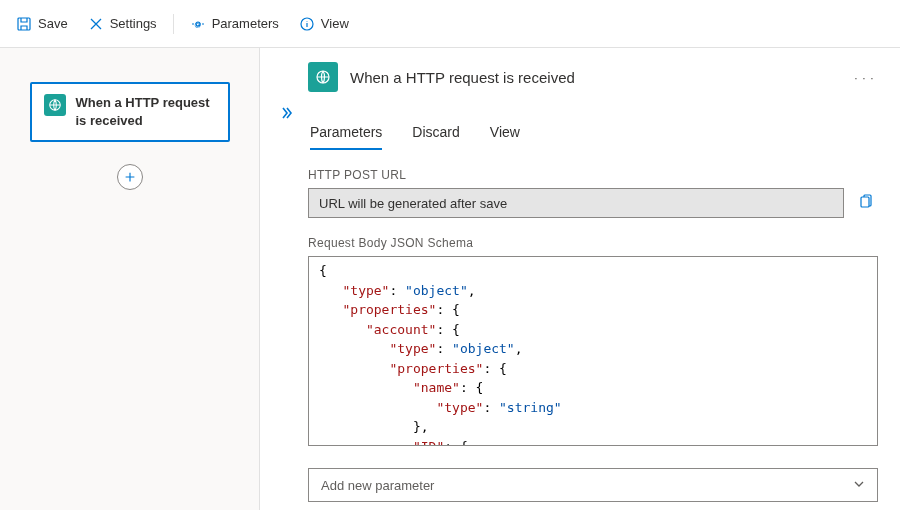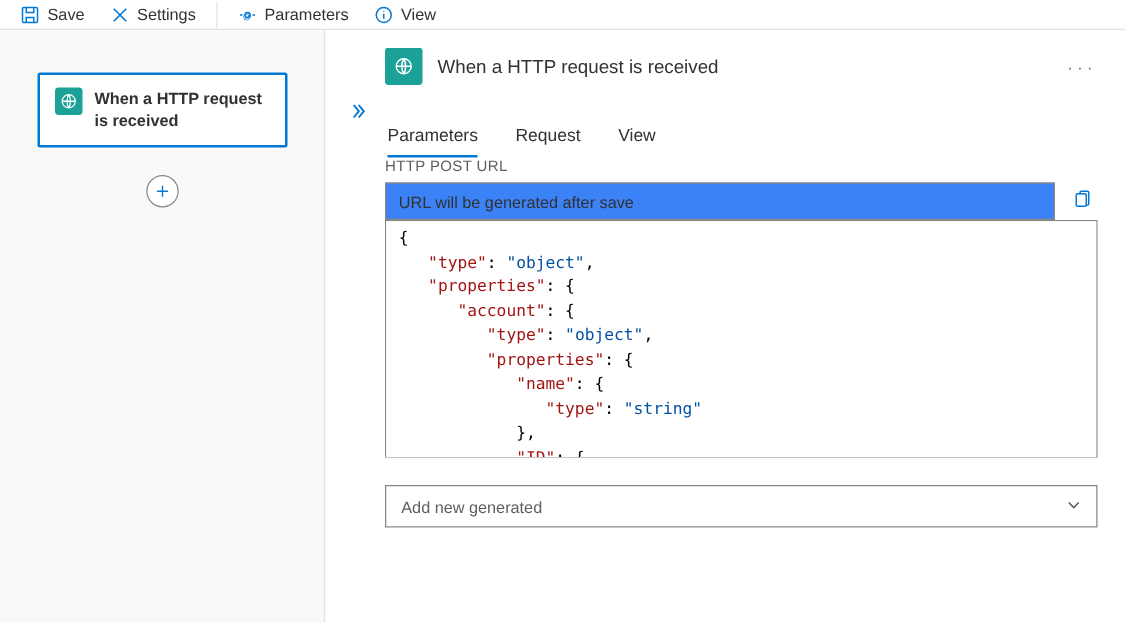--- a/index.html
+++ b/index.html
@@ -1,18 +1,18 @@
 <!DOCTYPE html>
 <html><head>
 <meta charset="utf-8">
 <style>
   * { box-sizing: border-box; margin: 0; padding: 0; }
   body { font-family: "Segoe UI", Arial, sans-serif; font-size: 13px; color: #323130; background: #fff; width: 900px; height: 510px; overflow: hidden; }
   
-  .toolbar { height: 24px; border-bottom: 1px solid #e1e1e1; display: flex; align-items: center; padding: 0 8px; gap: 4px; }
+  .toolbar { height: 48px; border-bottom: 1px solid #e1e1e1; display: flex; align-items: center; padding: 0 8px; gap: 4px; }
   .toolbar-btn { display: inline-flex; align-items: center; gap: 6px; padding: 4px 8px; cursor: pointer; color: #323130; }
   .toolbar-btn .ic { color: #0078d4; display: inline-flex; }
   .divider { width: 1px; height: 20px; background: #e1e1e1; margin: 0 4px; }
   
   .main { display: flex; height: calc(100% - 36px); }
   .left-pane { width: 260px; border-right: 1px solid #e1e1e1; background: #faf9f8; padding: 34px 20px; display: flex; flex-direction: column; align-items: center; }
   .mini-card { width: 200px; border: 2px solid #0078d4; border-radius: 2px; background: #fff; padding: 10px 12px; display: flex; gap: 10px; align-items: flex-start; cursor: pointer; }
   .mini-card .badge { width: 22px; height: 22px; background: #1ba198; border-radius: 3px; color: #fff; display: flex; align-items: center; justify-content: center; flex-shrink: 0; }
   .mini-card .lbl { font-weight: 600; line-height: 1.4; }
   .add-btn { margin-top: 22px; width: 26px; height: 26px; border: 1px solid #8a8886; border-radius: 50%; color: #0078d4; display: flex; align-items: center; justify-content: center; cursor: pointer; background: #fff; }
@@ -23,23 +23,23 @@
   .panel-head { display: flex; align-items: center; gap: 12px; }
   .panel-head .badge { width: 30px; height: 30px; background: #1ba198; border-radius: 3px; color: #fff; display: flex; align-items: center; justify-content: center; }
   .panel-head .title { font-size: 15px; }
   .panel-head .spacer { flex: 1; }
   .more { color: #605e5c; cursor: pointer; padding: 4px; }
   
   .tabs { display: flex; gap: 30px; margin-top: 28px; padding-left: 2px; }
   .tab { padding: 4px 0 8px 0; cursor: pointer; font-size: 14px; color: #323130; }
   .tab.active { border-bottom: 2px solid #0078d4; }
   
-  .section-label { font-size: 12px; color: #605e5c; margin-bottom: 6px; letter-spacing: 0.3px; }
+  .section-label { font-size: 12px; color: #605e5c; margin-top: 18px; margin-bottom: 6px; letter-spacing: 0.3px; }
   .url-row { display: flex; align-items: center; gap: 10px; }
-  .url-box { flex: 1; height: 30px; border: 1px solid #8a8886; background: #3b82f6; display: flex; align-items: center; padding: 0 10px; color: #323130; font-size: 13px; }
+  .url-box { flex: 1; height: 30px; border: 1px solid #8a8886; background: #e5e5e5; display: flex; align-items: center; padding: 0 10px; color: #323130; font-size: 13px; }
   .copy-btn { color: #0078d4; cursor: pointer; padding: 4px; }
   
   .code-box { border: 1px solid #8a8886; height: 190px; overflow: auto; background: #fff; padding: 4px 2px 4px 10px; font-family: Consolas, monospace; font-size: 13px; line-height: 1.5; }
   .code-box::-webkit-scrollbar { width: 16px; }
   .code-box::-webkit-scrollbar-thumb { background: #c8c8c8; }
   .code-box::-webkit-scrollbar-track { background: #f3f2f1; }
   .c-k { color: #a31515; }
   .c-s { color: #0451a5; }
   .c-p { color: #000; }
   .c-br { color: #000; }
@@ -125,53 +125,54 @@
               <path d="M2 8h12M8 2c2 3 2 9 0 12M8 2c-2 3-2 9 0 12"></path>
             </svg>
         </span>
         <span class="title">When a HTTP request is received</span>
         <span class="spacer"></span>
         <span class="more">· · ·</span>
       </div>
 
       <div class="tabs">
         <div class="tab active">Parameters</div>
-        <div class="tab">Request</div>
+        <div class="tab">Discard</div>
         <div class="tab">View</div>
       </div>
 
       <div class="section-label">HTTP POST URL</div>
       <div class="url-row">
         <div class="url-box">
           <span>URL will be generated after save</span>
         </div>
         <span class="copy-btn">
           <svg width="16" height="16" viewBox="0 0 16 16" fill="none" stroke="currentColor" stroke-width="1.2">
               <rect x="3" y="3" width="8" height="10" rx="1"></rect>
               <path d="M6 3V2a1 1 0 011-1h5a1 1 0 011 1v9a1 1 0 01-1 1h-1"></path>
             </svg>
         </span>
       </div>
 
+      <div class="section-label">Request Body JSON Schema</div>
       <div class="code-box">
 <div><span class="c-br">{</span></div>
 <div>&nbsp;&nbsp;&nbsp;<span class="c-k">"type"</span><span class="c-p">: </span><span class="c-s">"object"</span><span class="c-p">,</span></div>
 <div>&nbsp;&nbsp;&nbsp;<span class="c-k">"properties"</span><span class="c-p">: {</span></div>
 <div>&nbsp;&nbsp;&nbsp;&nbsp;&nbsp;&nbsp;<span class="c-k">"account"</span><span class="c-p">: {</span></div>
 <div>&nbsp;&nbsp;&nbsp;&nbsp;&nbsp;&nbsp;&nbsp;&nbsp;&nbsp;<span class="c-k">"type"</span><span class="c-p">: </span><span class="c-s">"object"</span><span class="c-p">,</span></div>
 <div>&nbsp;&nbsp;&nbsp;&nbsp;&nbsp;&nbsp;&nbsp;&nbsp;&nbsp;<span class="c-k">"properties"</span><span class="c-p">: {</span></div>
 <div>&nbsp;&nbsp;&nbsp;&nbsp;&nbsp;&nbsp;&nbsp;&nbsp;&nbsp;&nbsp;&nbsp;&nbsp;<span class="c-k">"name"</span><span class="c-p">: {</span></div>
 <div>&nbsp;&nbsp;&nbsp;&nbsp;&nbsp;&nbsp;&nbsp;&nbsp;&nbsp;&nbsp;&nbsp;&nbsp;&nbsp;&nbsp;&nbsp;<span class="c-k">"type"</span><span class="c-p">: </span><span class="c-s">"string"</span></div>
 <div>&nbsp;&nbsp;&nbsp;&nbsp;&nbsp;&nbsp;&nbsp;&nbsp;&nbsp;&nbsp;&nbsp;&nbsp;<span class="c-p">},</span></div>
 <div>&nbsp;&nbsp;&nbsp;&nbsp;&nbsp;&nbsp;&nbsp;&nbsp;&nbsp;&nbsp;&nbsp;&nbsp;<span class="c-k">"ID"</span><span class="c-p">: {</span></div>
       </div>
 
 
       <div class="dropdown">
-        <span>Add new generated</span>
+        <span>Add new parameter</span>
         <span class="chev">
           <svg width="12" height="12" viewBox="0 0 12 12" fill="none" stroke="currentColor" stroke-width="1.3">
               <path d="M2 4l4 4 4-4"></path>
             </svg>
         </span>
       </div>
     </div>
   </div>
 </div>
 

